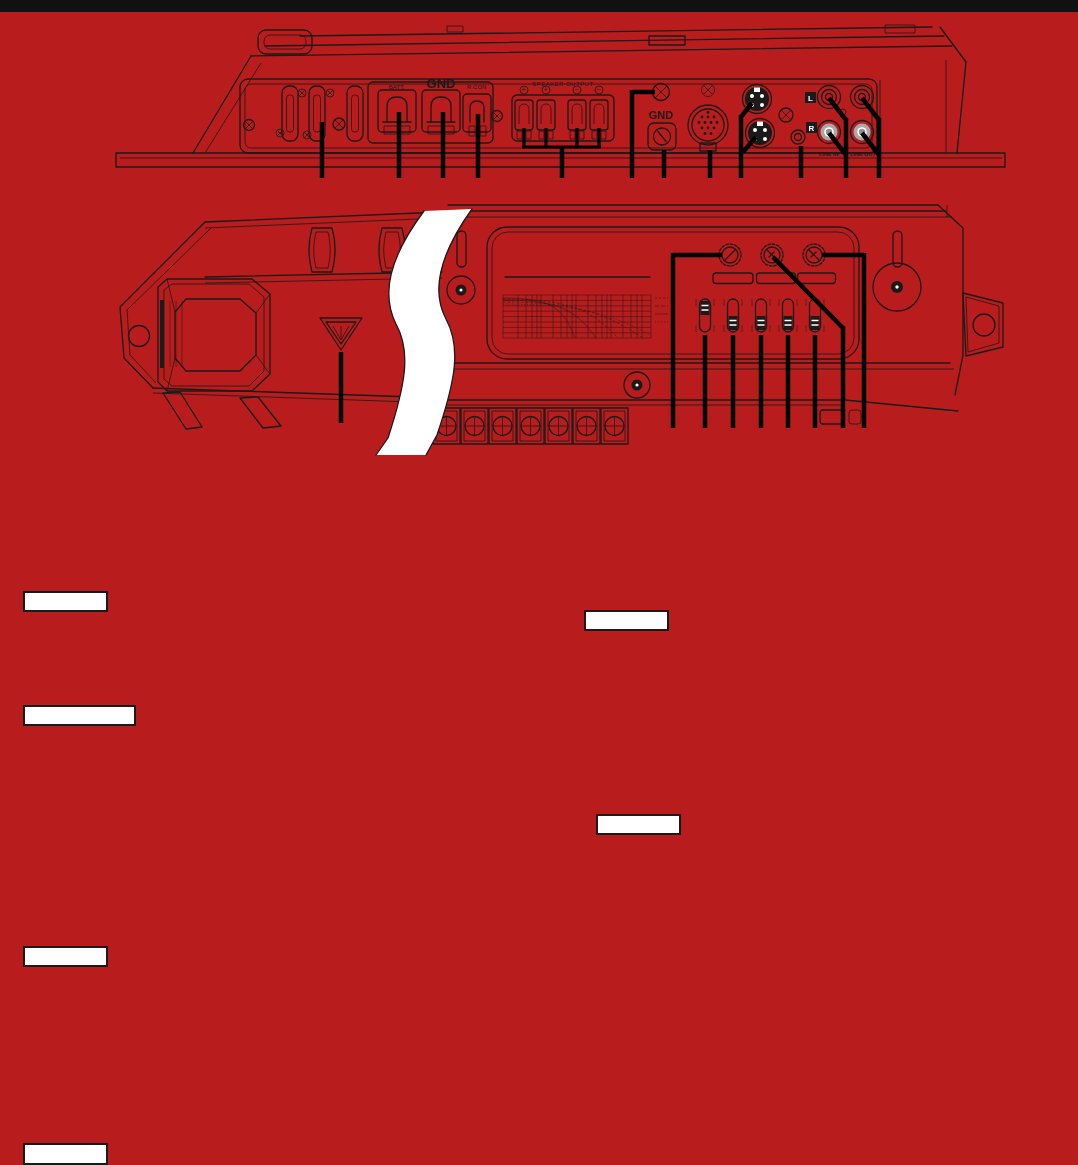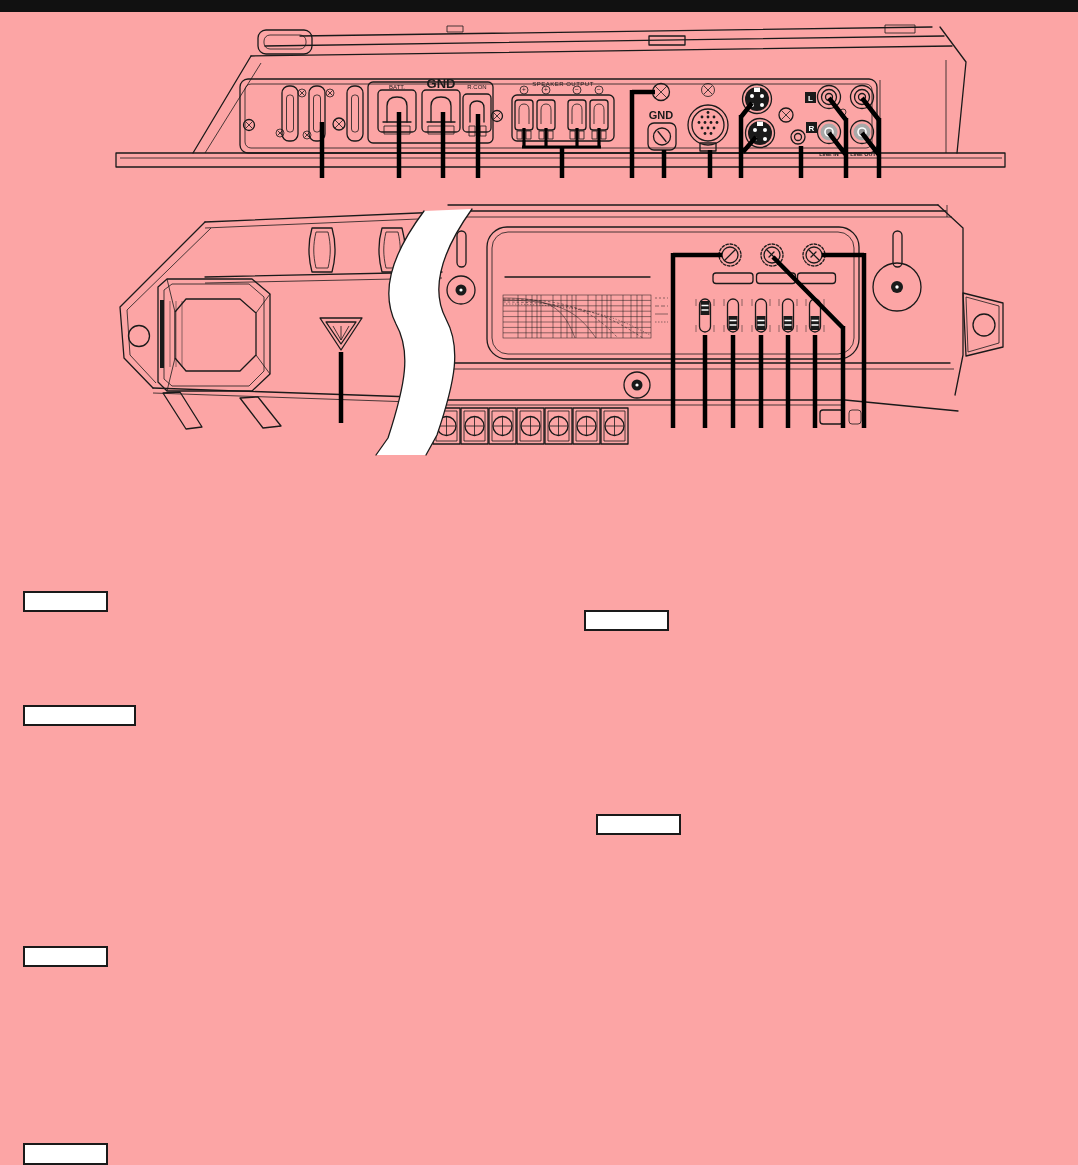--- a/index.html
+++ b/index.html
@@ -1,16 +1,16 @@
 <!DOCTYPE html>
 <html><head>
 <meta charset="utf-8">
 <style>
   html,body{margin:0;padding:0;background:#fff;}
-  #page{position:relative;width:1078px;height:1165px;background:#fca5a5;overflow:hidden;
+  #page{position:relative;width:1078px;height:1165px;background:#b91c1c;overflow:hidden;
         font-family:"Liberation Sans",sans-serif;}
   #topbar{position:absolute;left:0;top:0;width:1078px;height:12px;background:#111;}
   svg{position:absolute;left:0;overflow:visible;}
   .ln{fill:none;stroke:#1a1a1a;stroke-width:1.3;stroke-linejoin:round;stroke-linecap:round;}
   .lt{fill:none;stroke:#1a1a1a;stroke-width:0.8;stroke-linejoin:round;}
   .lg{fill:none;stroke:#1a1a1a;stroke-width:0.5;}
   .leader{fill:none;stroke:#000;stroke-width:4.5;stroke-linecap:butt;}
   .leader-thin{fill:none;stroke:#000;stroke-width:3.2;stroke-linecap:butt;}
   .blk{fill:#1a1a1a;stroke:none;}
   .wht{fill:#fff;stroke:none;}

